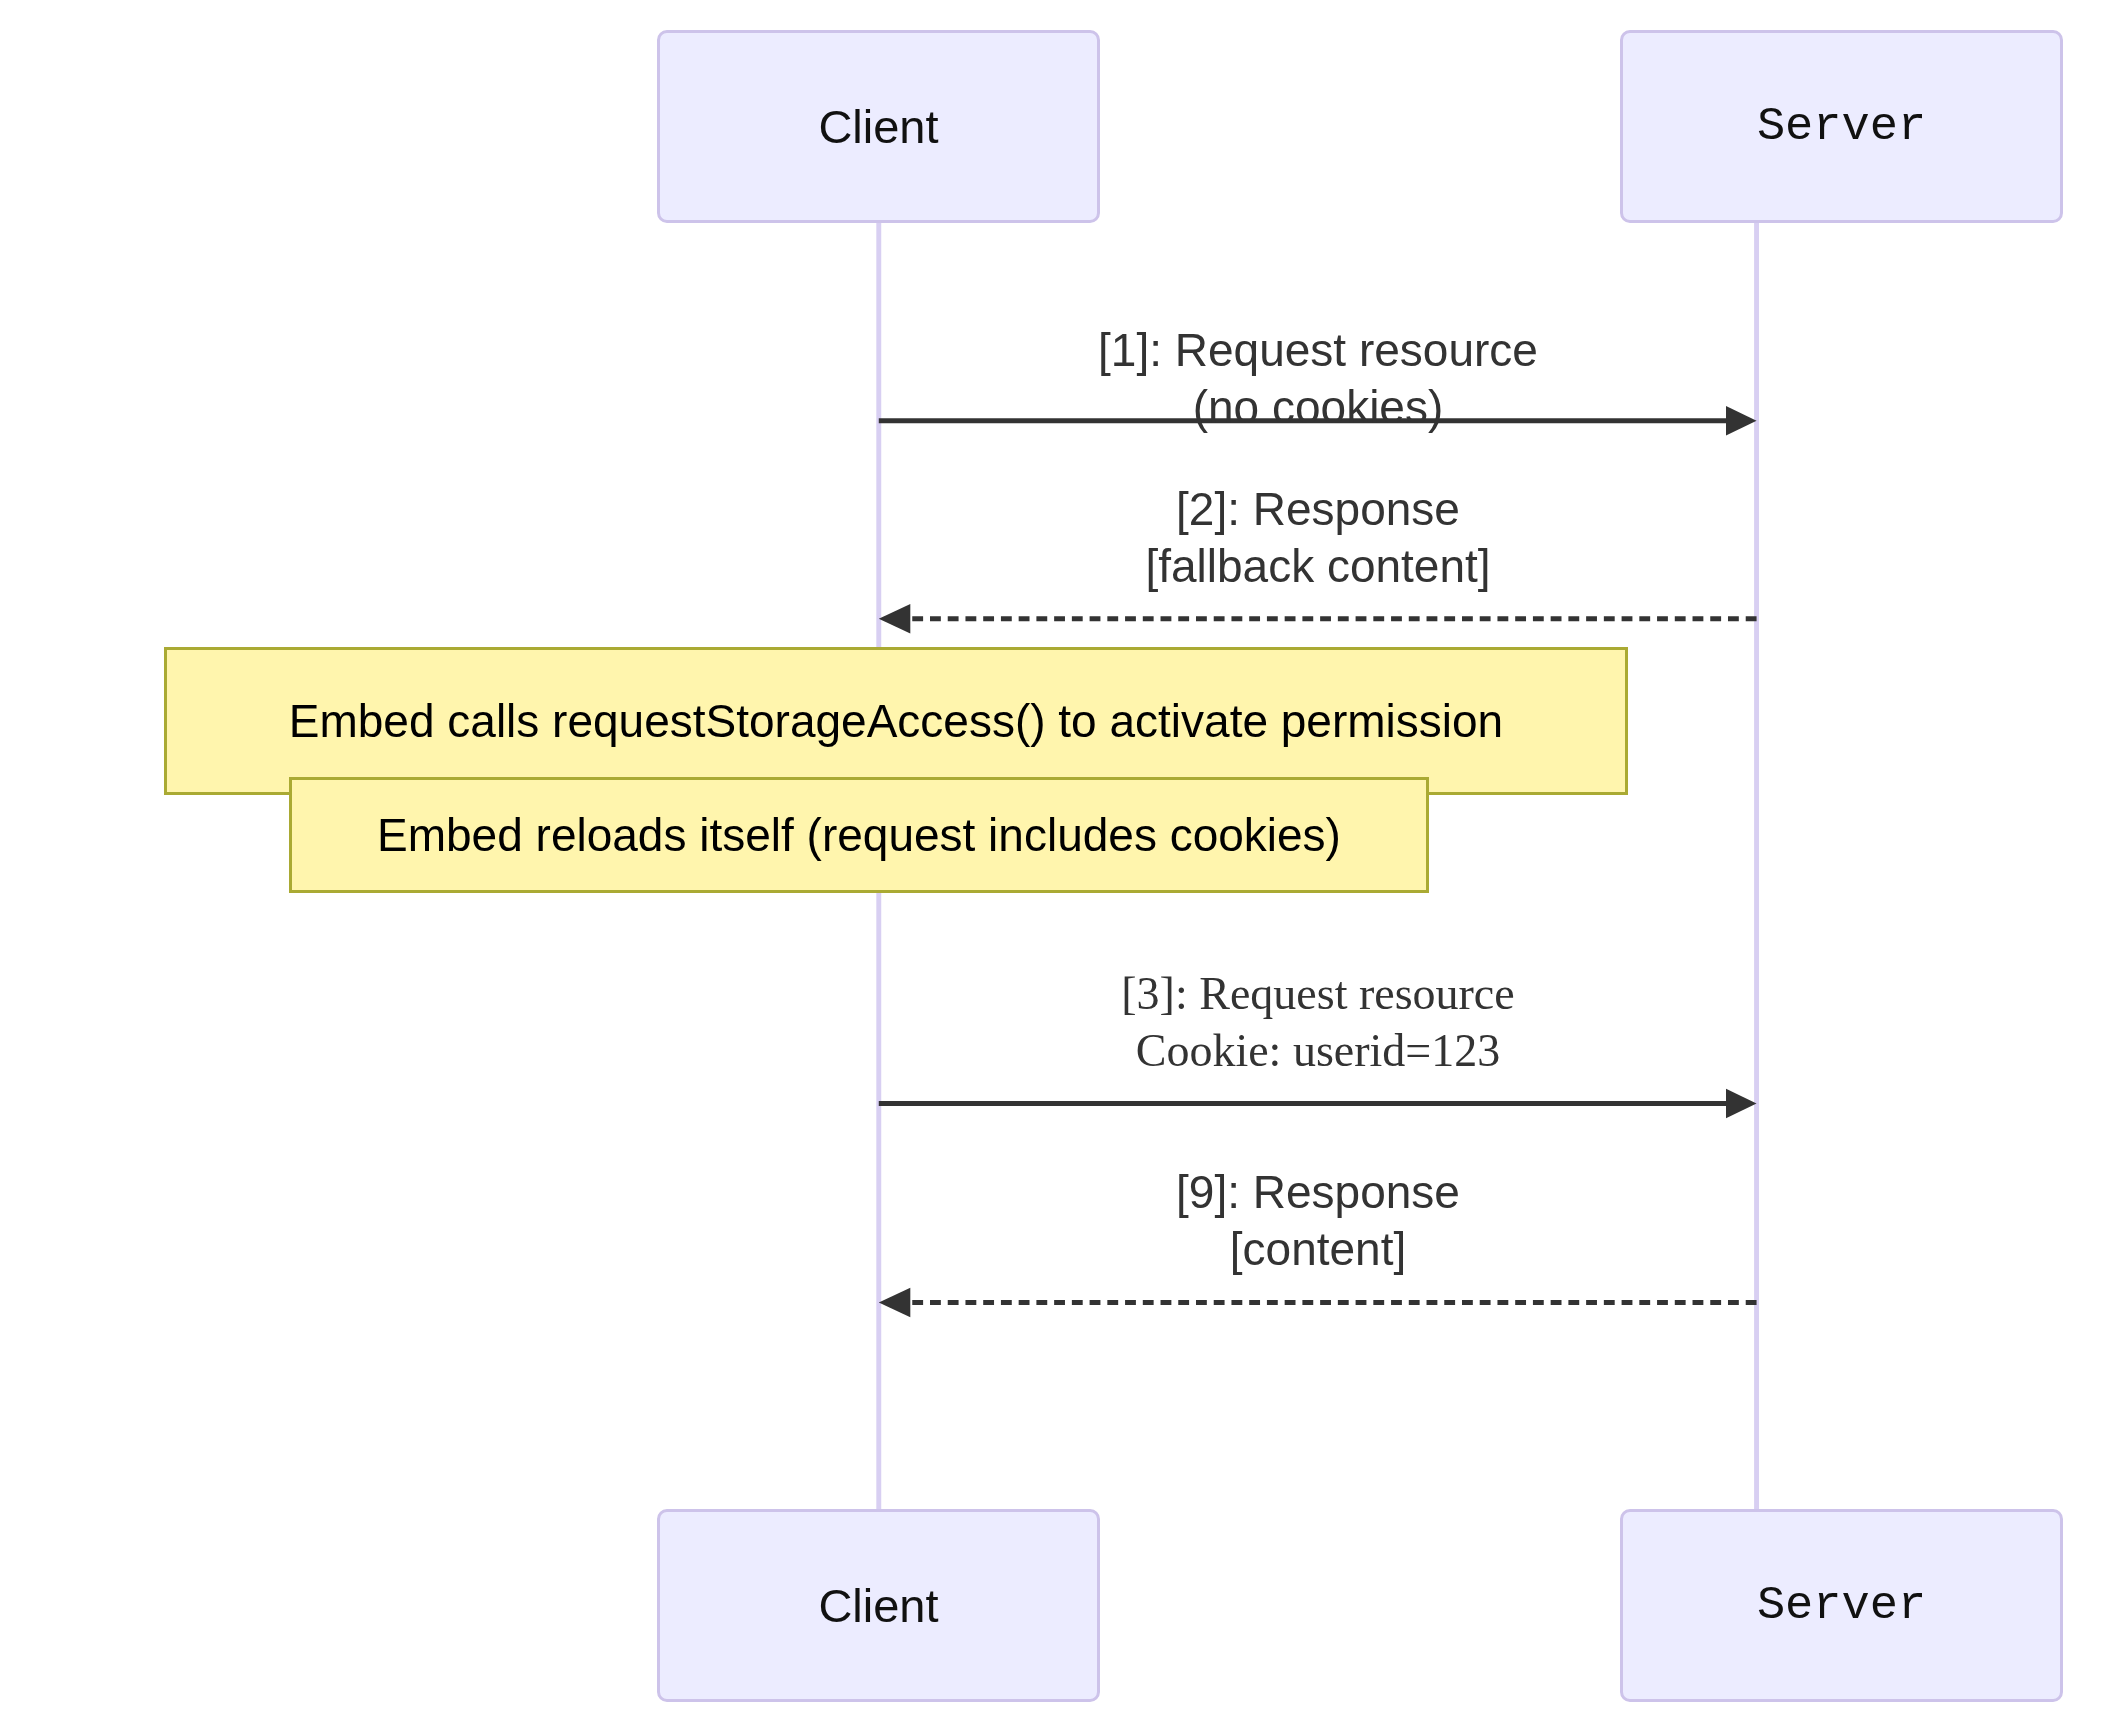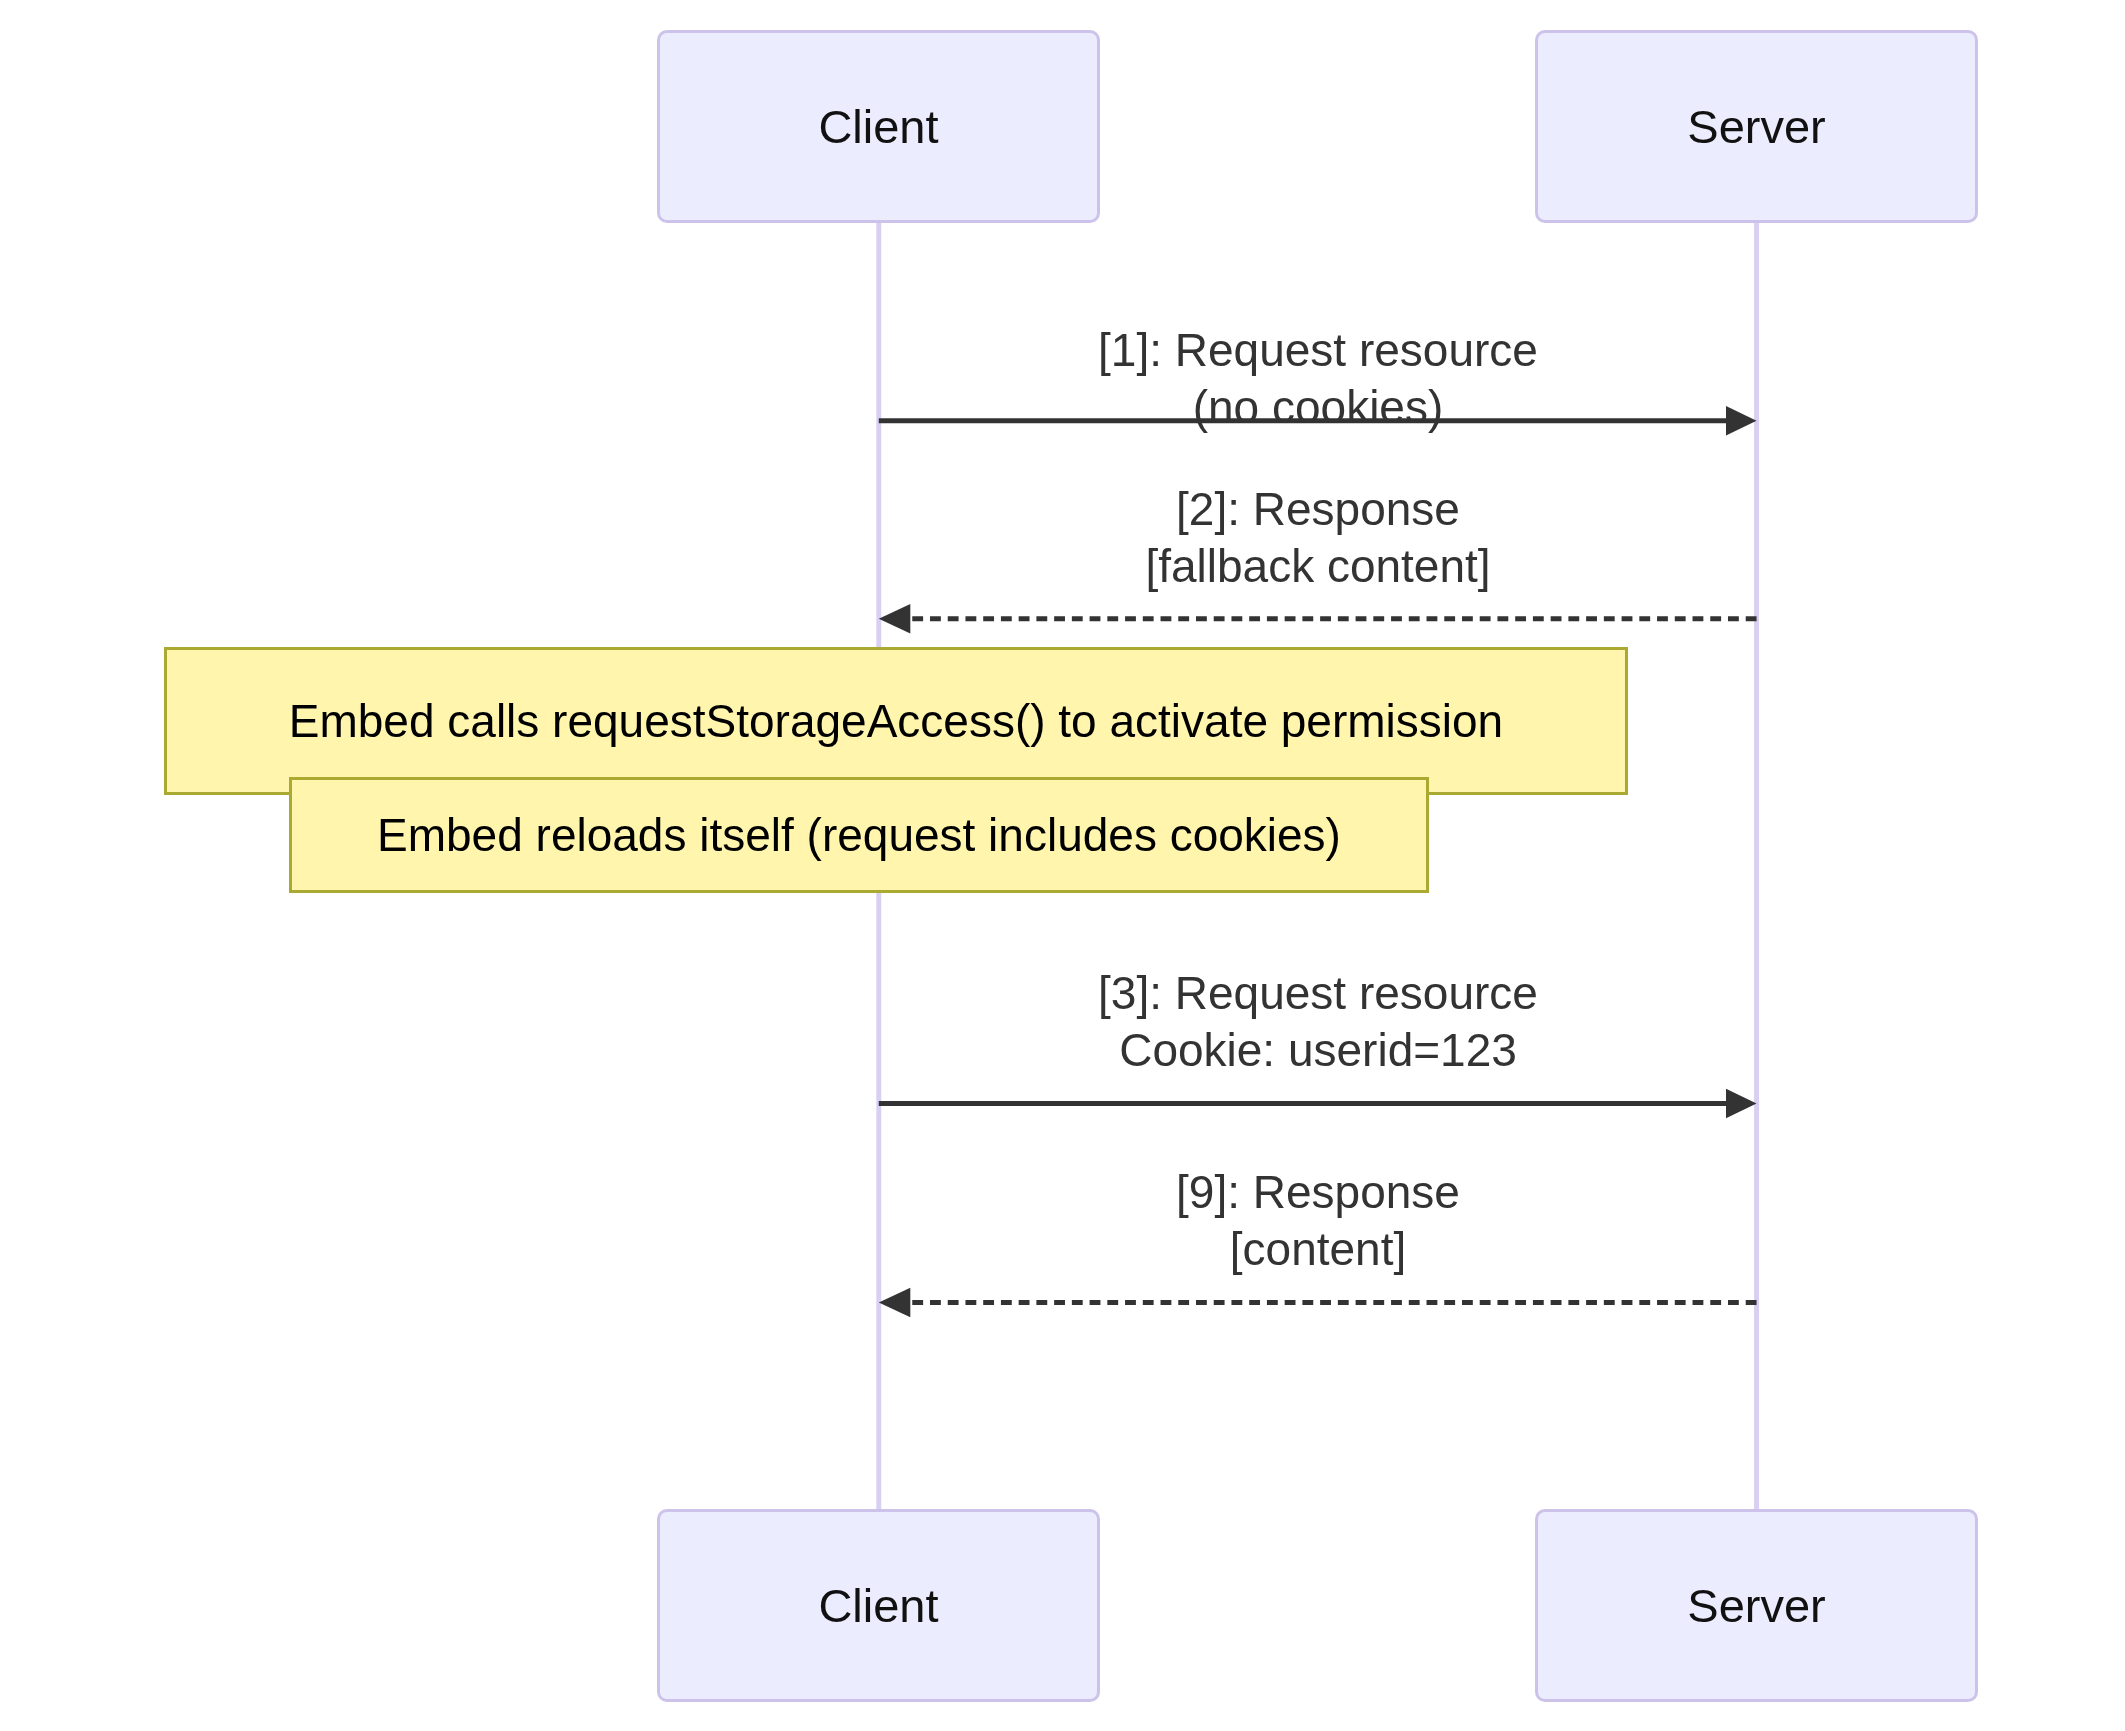--- a/index.html
+++ b/index.html
@@ -32,21 +32,21 @@
     position:absolute;
     width:443px;height:193px;
     background:var(--actor-fill);
     border:3px solid var(--actor-border);
     border-radius:9.9px;
     box-sizing:border-box;
     display:flex;align-items:center;justify-content:center;
     font-size:47px;color:var(--actor-text);
   }
   .actor.client{left:657px;}
-  .actor.server{left:1535px;}
+  .actor.server{left:1620px;font-family:Liberation Mono, monospace;}
   .actor.top{top:29.6px;}
   .actor.bottom{top:1509px;}
   .msg-label{
     position:absolute;
     left:879px;width:878px;
     text-align:center;
     font-size:46px;line-height:57px;
     color:var(--message-text);
     white-space:pre-line;
   }
@@ -57,21 +57,21 @@
     box-sizing:border-box;
     display:flex;align-items:center;justify-content:center;
     font-size:46px;color:var(--note-text);
     text-align:center;
   }
   #note-1{left:164px;top:647px;width:1464px;height:148px;}
   #note-2{left:289px;top:777px;width:1140px;height:116px;text-align:center;}
   #note-3{left:297px;top:1332px;width:1166px;height:116px;}
   #msg-label-1{top:283px;margin-top:39px;}
   #msg-label-2{top:481px;}
-  #msg-label-3{top:965px;}
+  #msg-label-3{top:965px;font-family:Liberation Serif, serif;}
   #msg-label-4{top:1164px;}
 </style>
 </head>
 <body>
 
 <div id="diagram">
 
   <svg id="connector-layer" width="2126" height="1732" viewBox="0 0 2158 1758" xmlns="http://www.w3.org/2000/svg">
     <line class="lifeline" x1="892" y1="226" x2="892" y2="1532"></line>
     <line class="lifeline" x1="1783" y1="226" x2="1783" y2="1532"></line>

